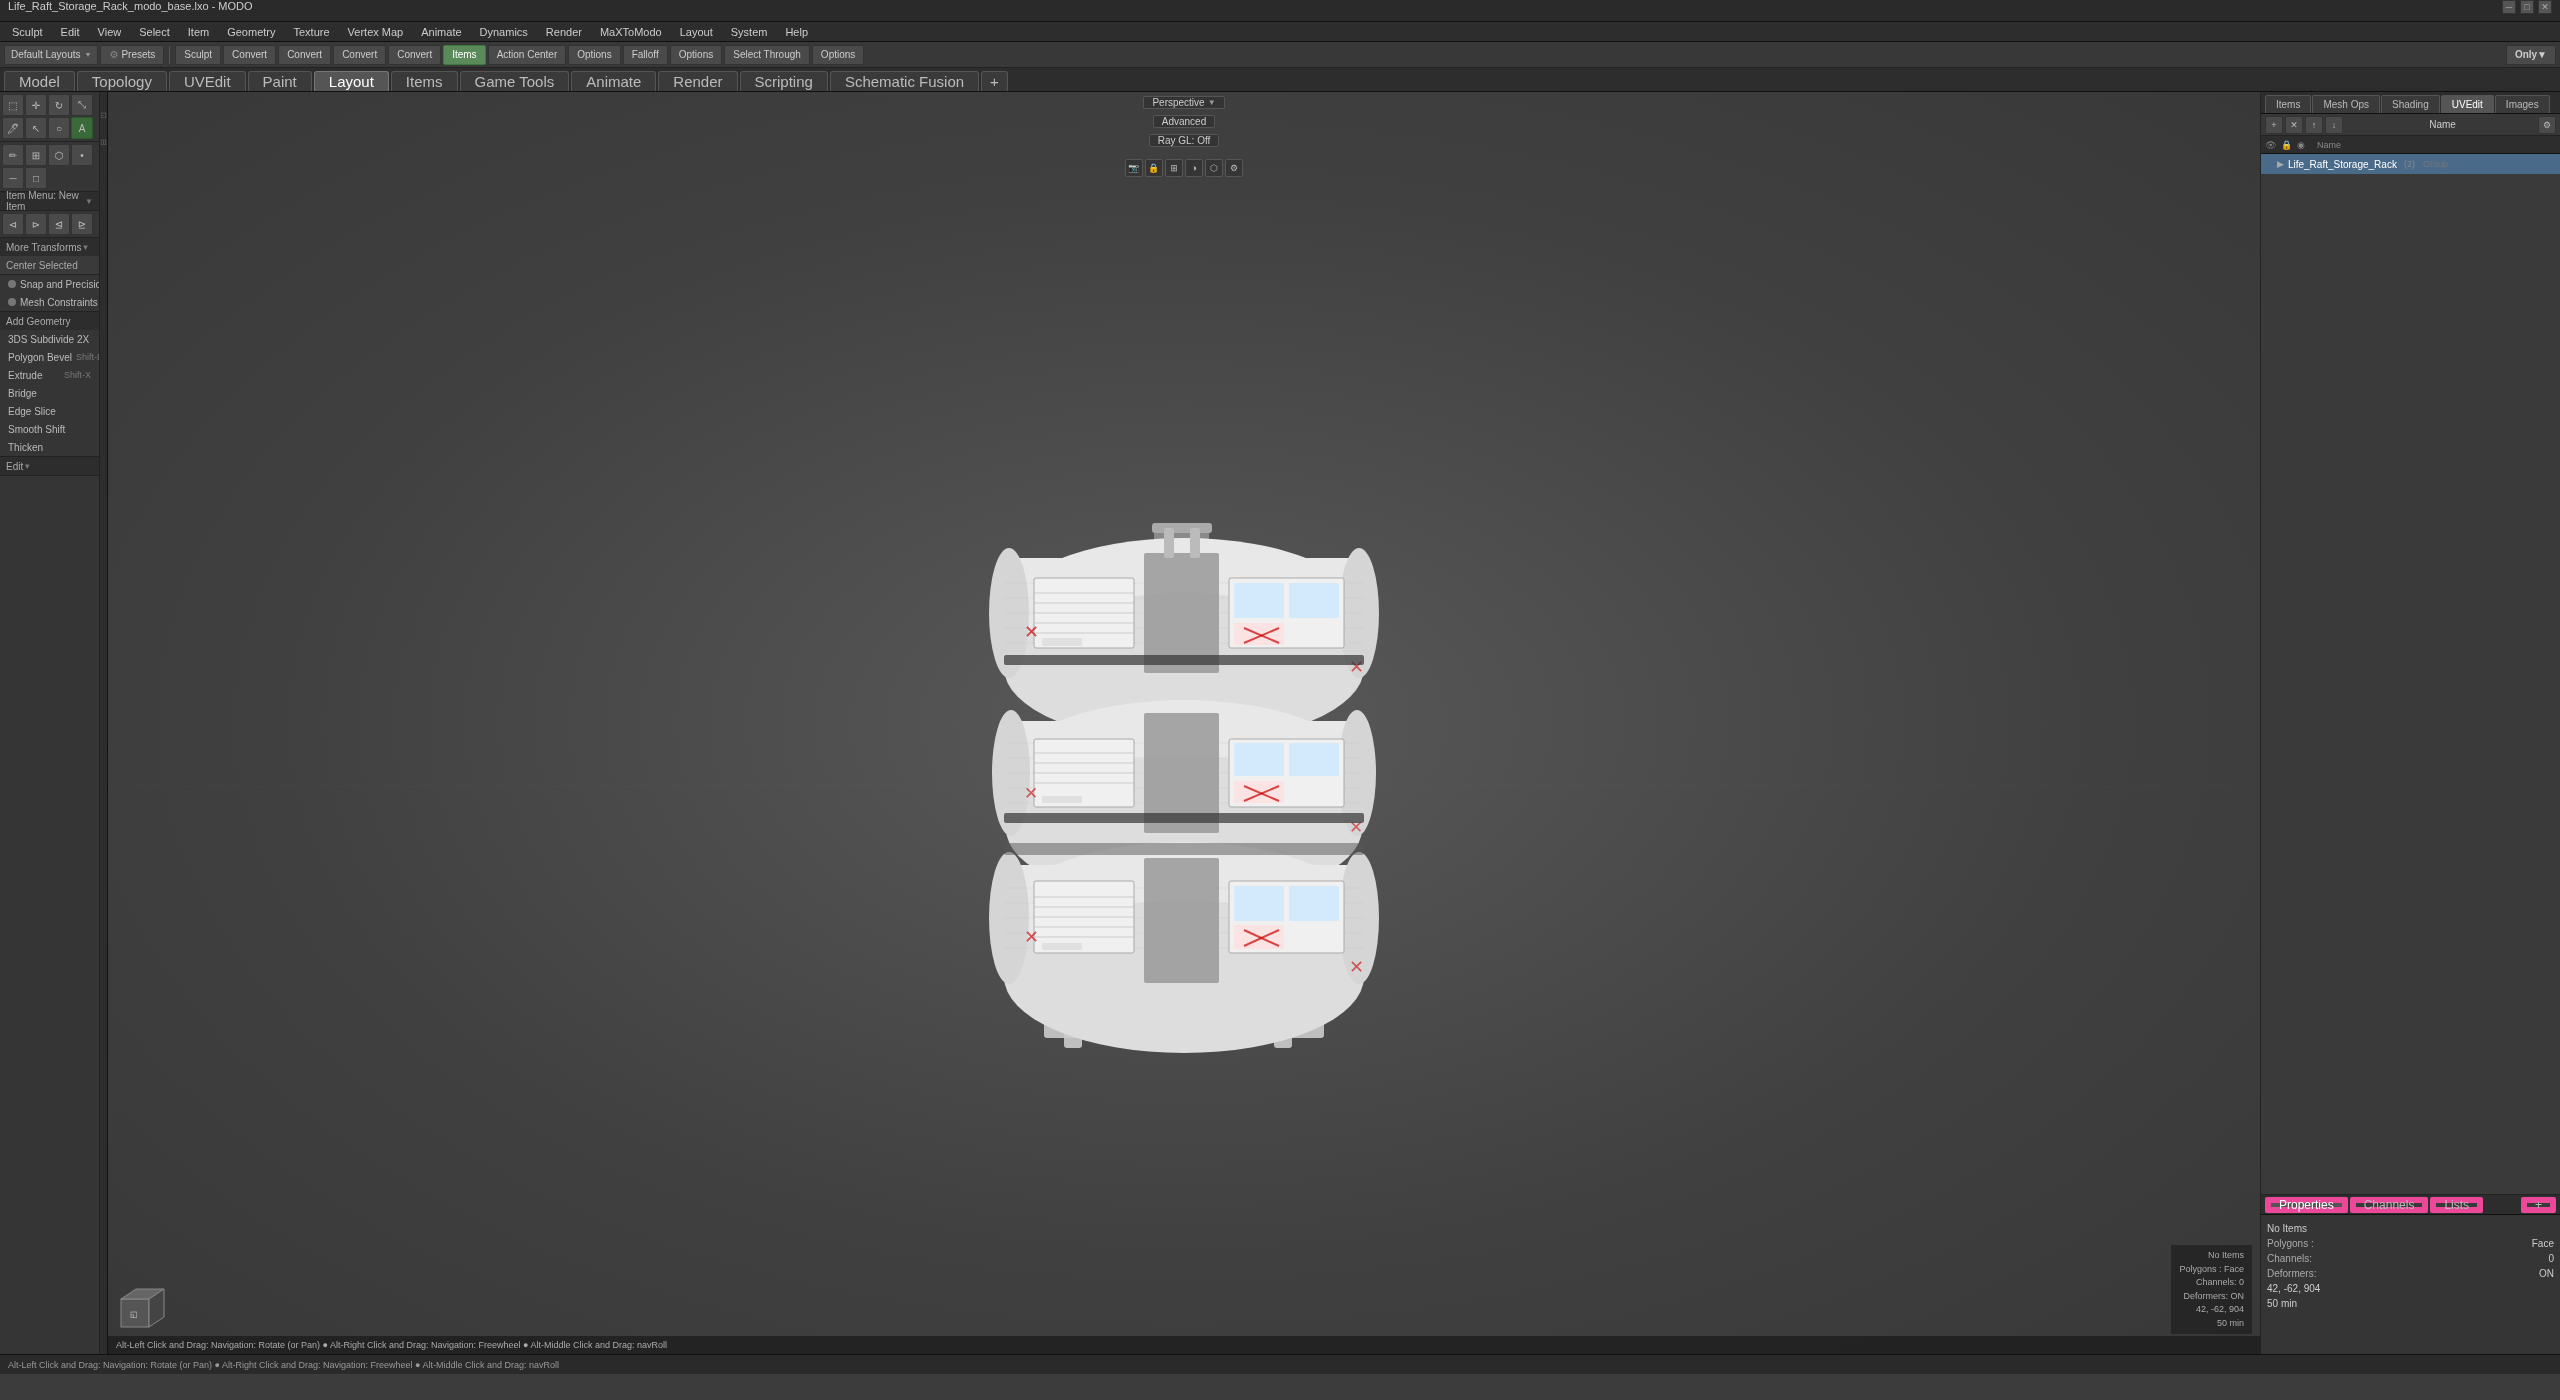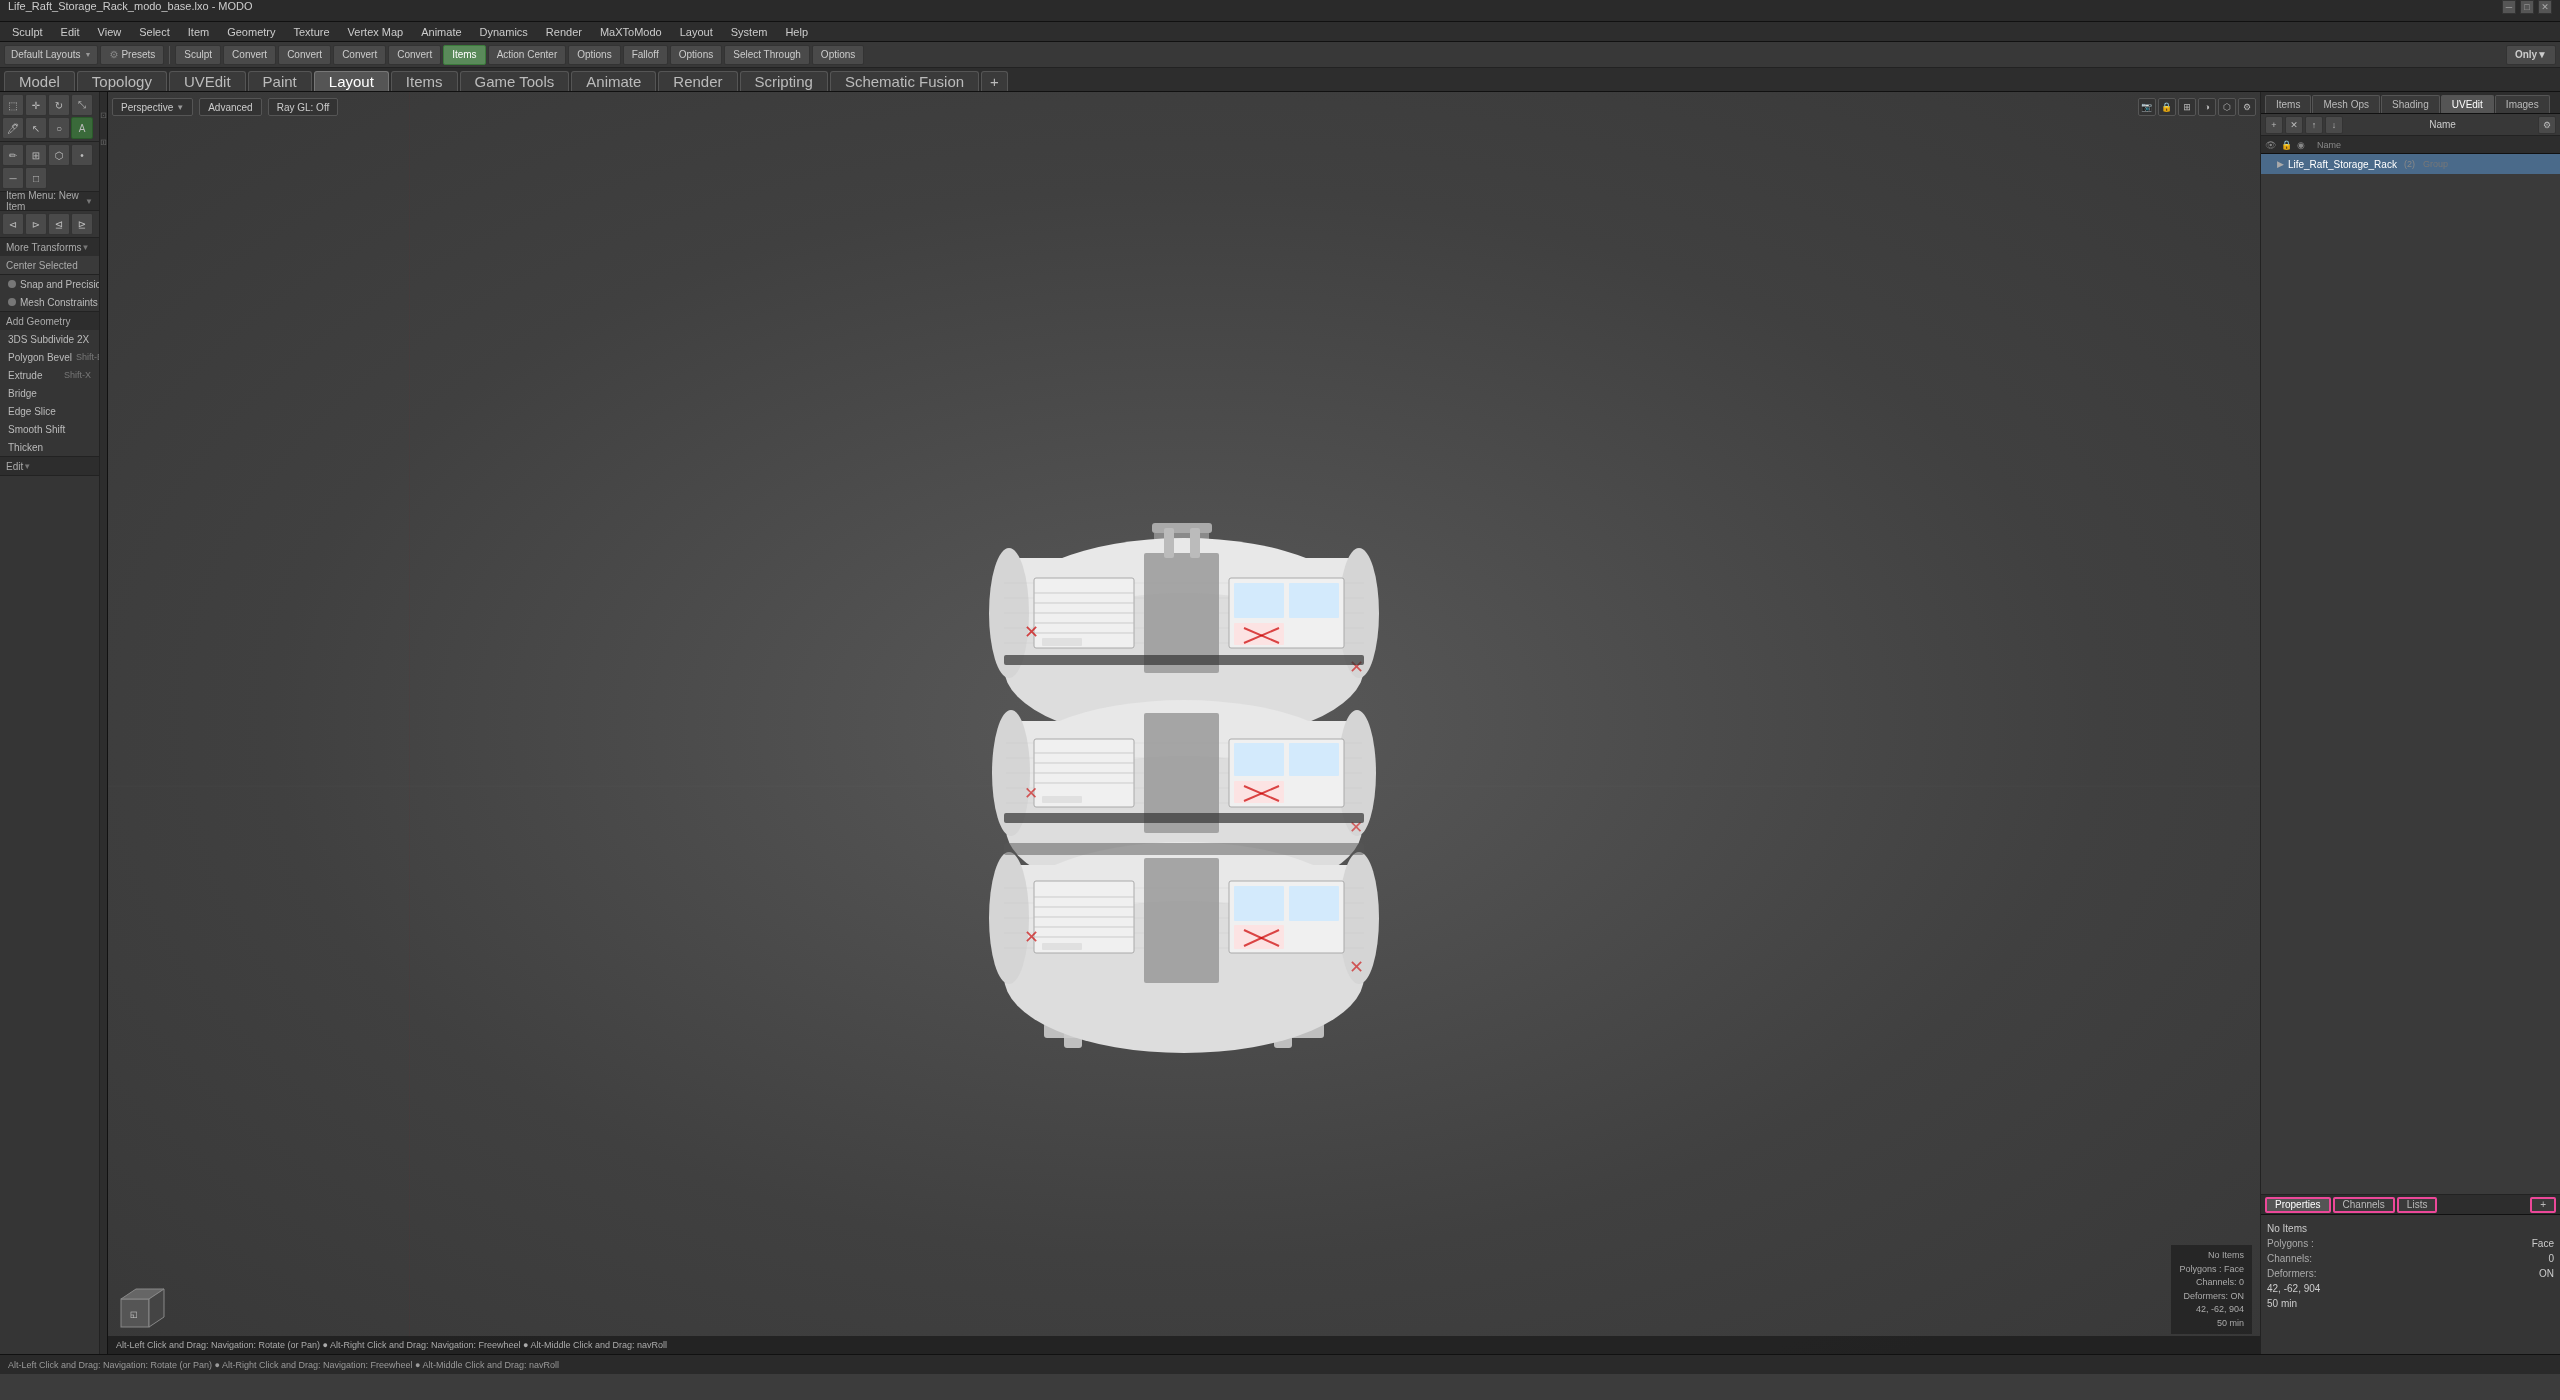--- a/index.html
+++ b/index.html
@@ -211,20 +211,21 @@
     #viewport-toolbar {
       position: absolute;
       top: 4px;
       left: 4px;
       right: 4px;
       height: 22px;
       display: flex;
       align-items: center;
       gap: 6px;
       z-index: 10;
+      flex-direction: column;
     }
     .vp-btn {
       height: 18px;
       padding: 0 8px;
       background: rgba(50,50,50,0.8);
       border: 1px solid #555;
       color: #ccc;
       font-size: 10px;
       display: flex; align-items: center; gap: 3px;
       cursor: pointer;
@@ -378,23 +379,23 @@
       display: flex;
       align-items: center;
       padding: 0 4px;
       gap: 2px;
       border-bottom: 1px solid #111;
     }
     .rb-tab {
       height: 16px;
       padding: 0 8px;
       background: #3a3a3a;
-      border: 2px solid #ec4899;
+      border: 6px solid #ec4899;
       color: #bbb;
-      font-size: 10px;
+      font-size: 12px;
       display: flex; align-items: center;
       cursor: pointer;
       border-radius: 2px;
     }
     .rb-tab.active { background: #555; color: #fff; }
     .rb-content {
       padding: 6px;
       font-size: 10px;
       color: #999;
     }

